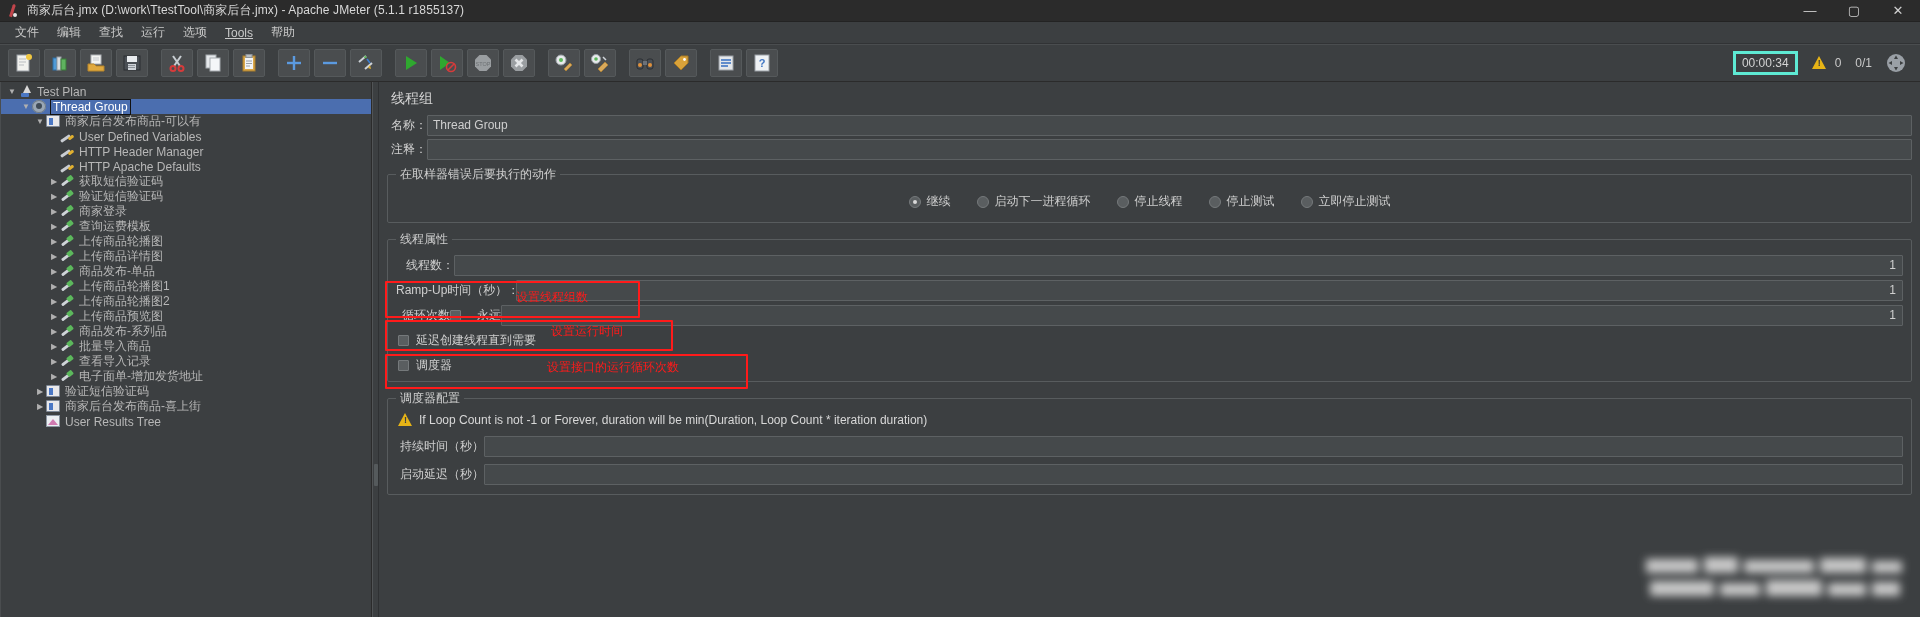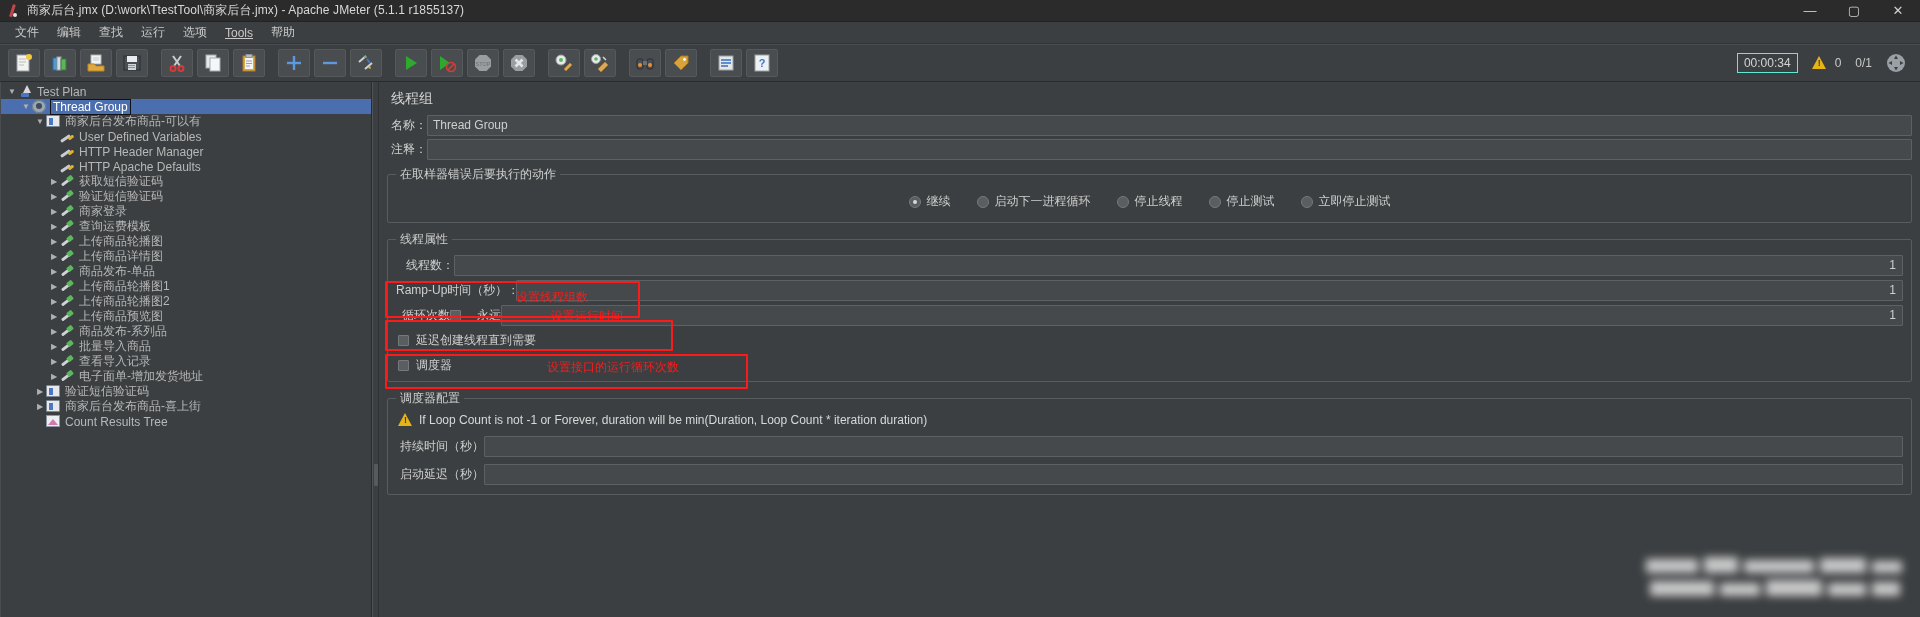--- a/index.html
+++ b/index.html
@@ -70,21 +70,21 @@
     border-radius:2px;
     display:flex; align-items:center; justify-content:center;
     position:relative;
   }
   .tb-sep { width:9px; }
   .tb-icon { width:20px; height:20px; display:block; }
   .tb-right {
     margin-left:auto; display:flex; align-items:center; gap:14px; padding-right:8px;
   }
   .timer {
-    background:#3c3f41; border:1px solid #5eead4;
+    background:#3c3f41; border:3px solid #5eead4;
     padding:2px 6px; font-size:12px; color:#d4d4d4;
     font-family:"Liberation Sans", sans-serif;
   }
   .warn-wrap { display:flex; align-items:center; gap:8px; }
   .count { font-size:12px; color:#c9c9c9; }
   .errcount { font-size:12px; color:#c9c9c9; }
 
   
   .body { flex:1; display:flex; min-height:0; background:#3c3f41; }
   .tree-panel {
@@ -580,21 +580,21 @@
           <span class="ticon">
             <span class="ic-controller"></span>
           </span>
           <span class="tlabel">商家后台发布商品-喜上街</span>
         </div>
         <div class="tnode" style="padding-left: 34px;">
           <span class="arrow empty">▸</span>
           <span class="ticon">
             <span class="ic-listener"></span>
           </span>
-          <span class="tlabel">Count Results Tree</span>
+          <span class="tlabel">User Results Tree</span>
         </div>
       </div>
 
     <div class="splitter">
       <div class="grip"></div>
     </div>
 
     <div class="main-panel">
 
       <div class="panel-title">线程组</div>
@@ -679,21 +679,21 @@
         <div class="sched-row">
           <span class="slbl">启动延迟（秒）</span>
           <span class="sinput"></span>
         </div>
       </fieldset>
 
       <div class="ann-box" style="left:6px; top:199px; width:255px; height:37px;"></div>
       <div class="ann-text" style="left:137px; top:207px;">设置线程组数</div>
 
       <div class="ann-box" style="left:6px; top:238px; width:288px; height:31px;"></div>
-      <div class="ann-text" style="left:172px; top:226px;">设置运行时间</div>
+      <div class="ann-text" style="left:172px; top:241px;">设置运行时间</div>
 
       <div class="ann-box" style="left:6px; top:272px; width:363px; height:35px;"></div>
       <div class="ann-text" style="left:168px; top:277px;">设置接口的运行循环次数</div>
 
       <div class="blur-box">
         <div class="b" style="left:4px;  top:6px;  width:52px; height:14px;"></div>
         <div class="b" style="left:62px; top:4px;  width:34px; height:16px;"></div>
         <div class="b" style="left:102px;top:7px;  width:70px; height:13px;"></div>
         <div class="b" style="left:178px;top:5px;  width:46px; height:15px;"></div>
         <div class="b" style="left:230px;top:8px;  width:30px; height:12px;"></div>

